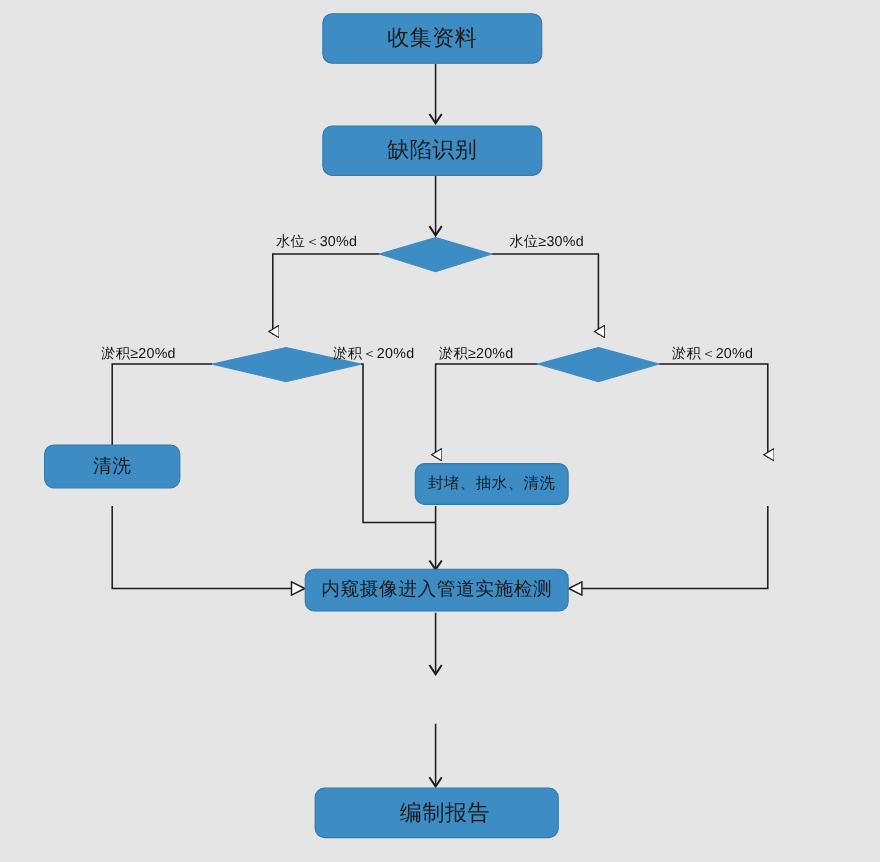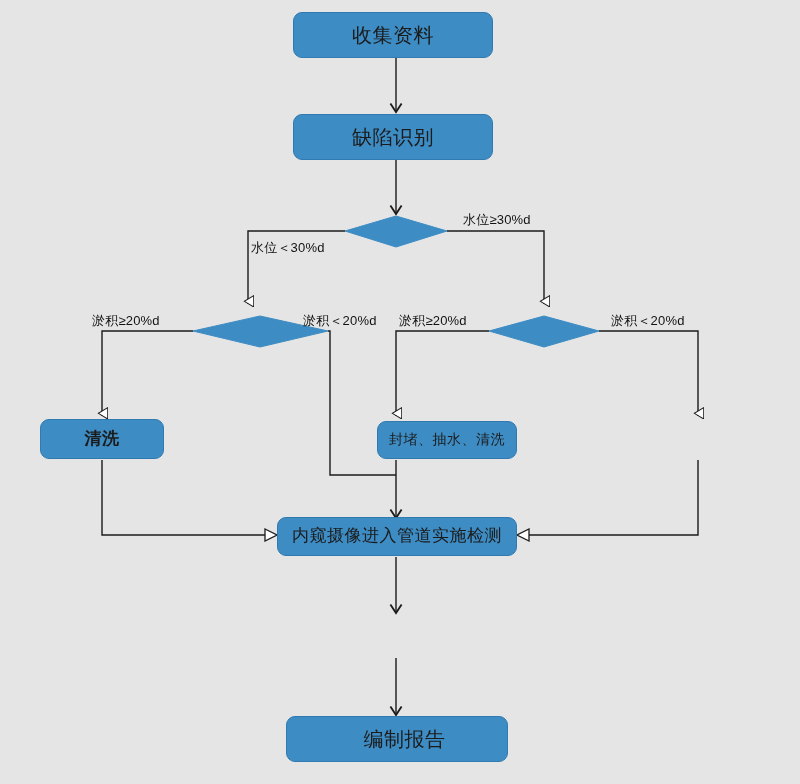--- a/index.html
+++ b/index.html
@@ -106,39 +106,39 @@
   </svg>
 
   <div class="node node-lg" style="left:293px; top:12px; width:200px; height:46px;">
     <span>收集资料</span>
   </div>
 
   <div class="node node-lg" style="left:293px; top:114px; width:200px; height:46px;">
     <span>缺陷识别</span>
   </div>
 
-  <div class="node node-md" style="left:40px; top:419px; width:124px; height:40px;font-weight:bold;">
+  <div class="node node-md" style="left:40px; top:404px; width:124px; height:40px;">
     <span>清洗</span>
   </div>
 
   <div class="node node-sm" style="left:333px; top:421px; width:140px; height:38px;margin-left:44px;">
     <span>封堵、抽水、清洗</span>
   </div>
 
 
   <div class="node node-md" style="left:277px; top:517px; width:240px; height:39px;align-items:center;">
     <span>内窥摄像进入管道实施检测</span>
   </div>
 
 
   <div class="node node-lg" style="left:286px; top:716px; width:222px; height:46px;padding-left:15px;">
     <span>编制报告</span>
   </div>
 
-  <div class="edge-label" style="left:251px; top:211px;margin-top:28px;">
+  <div class="edge-label" style="left:251px; top:211px;">
     <span>水位＜30%d</span>
   </div>
 
   <div class="edge-label" style="left:463px; top:211px;">
     <span>水位≥30%d</span>
   </div>
 
   <div class="edge-label" style="left:92px; top:312px;">
     <span>淤积≥20%d</span>
   </div>

